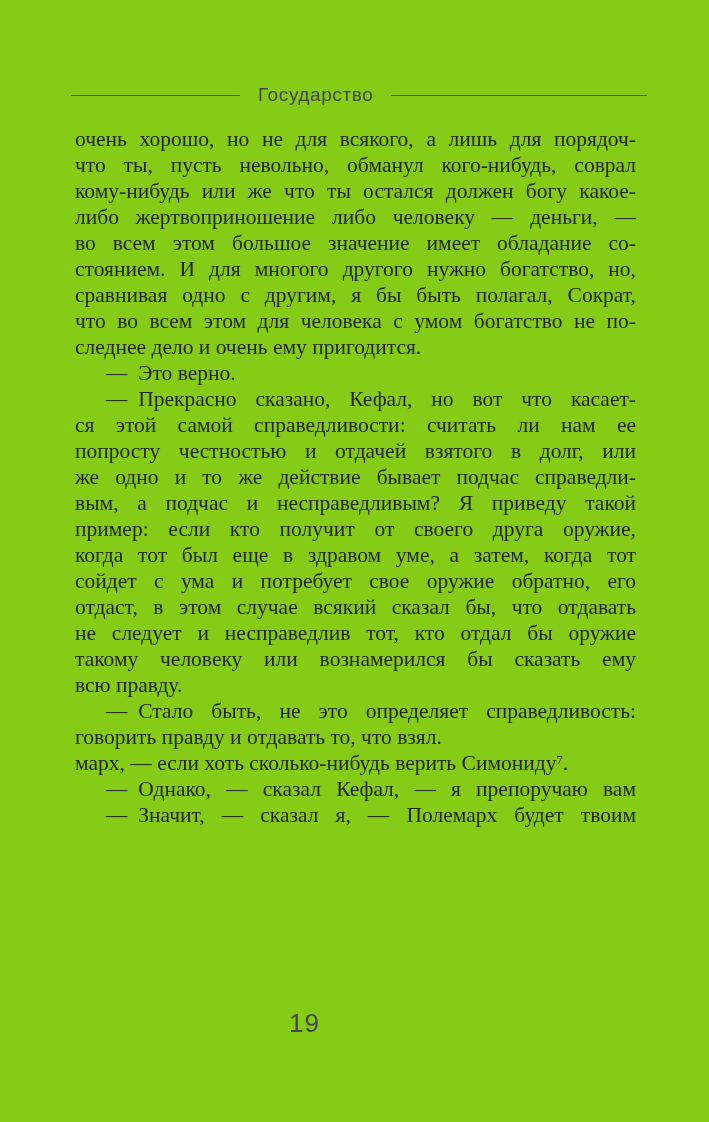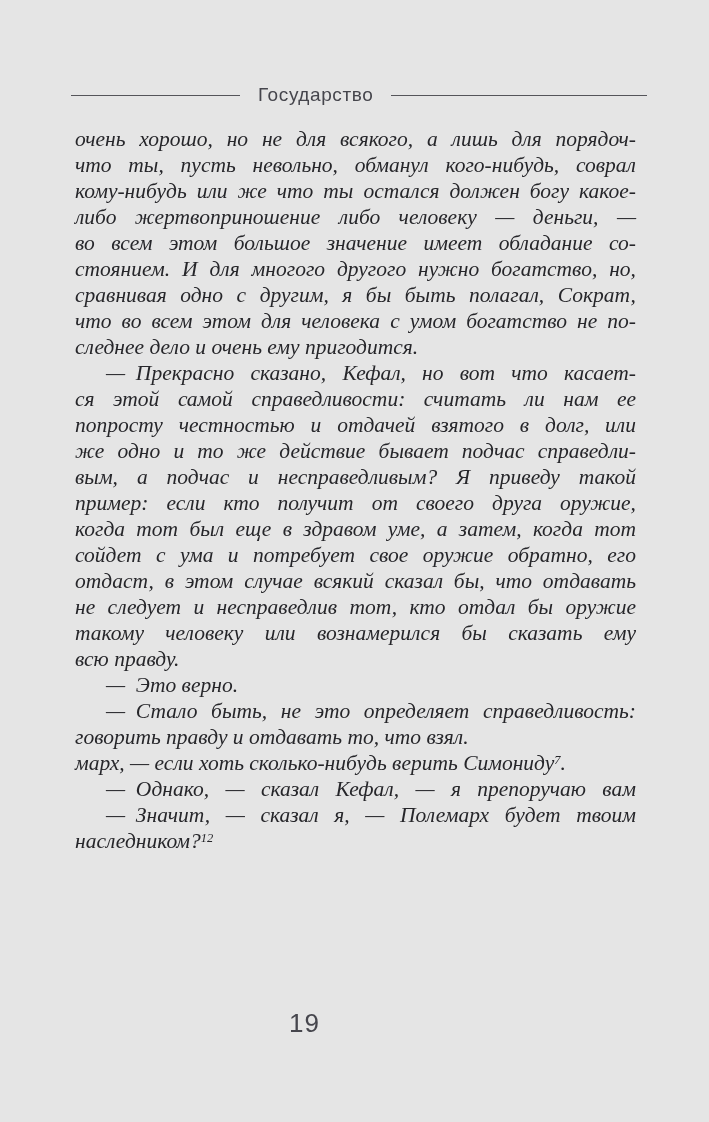--- a/index.html
+++ b/index.html
@@ -2,21 +2,21 @@
 <html lang="ru" style="--body-color: #26262a; --header-color: #46464d; --rule-color: #55555a;"><head>
 <meta charset="utf-8">
 <style>
   * { margin: 0; padding: 0; box-sizing: border-box; }
   html, body { background: #ffffff; }
 
   .page {
     position: relative;
     width: 709px;
     height: 1122px;
-    background: #e5e5e5;
+    background: #84cc16;
     overflow: hidden;
   }
 
   
   .running-head {
     position: absolute;
     top: 84px;
     left: 71px;
     width: 576px;
     height: 22px;
@@ -40,21 +40,21 @@
     position: absolute;
     top: 126px;
     left: 75px;
     width: 561px;
     font-family: "Liberation Serif", "DejaVu Serif", serif;
     font-size: 21.5px;
     line-height: 26px;
     color: var(--body-color, #26262a);
   }
   .paragraph { margin: 0; }
-  .line { text-align: justify; text-justify: inter-word; font-style: italic; }
+  .line { text-align: justify; text-justify: inter-word; }
   .line.fill { text-align-last: justify; }
   .line.indent { text-indent: 31px; }
   .line sup {
     font-size: 0.58em;
     line-height: 0;
     vertical-align: 0.45em;
     letter-spacing: 0;
   }
 
   
@@ -86,47 +86,46 @@
         <div class="line fill">что ты, пусть невольно, обманул кого-нибудь, соврал</div>
         <div class="line fill">кому-нибудь или же что ты остался должен богу какое-</div>
         <div class="line fill">либо жертвоприношение либо человеку — деньги, —</div>
         <div class="line fill">во всем этом большое значение имеет обладание со-</div>
         <div class="line fill">стоянием. И для многого другого нужно богатство, но,</div>
         <div class="line fill">сравнивая одно с другим, я бы быть полагал, Сократ,</div>
         <div class="line fill">что во всем этом для человека с умом богатство не по-</div>
         <div class="line">следнее дело и очень ему пригодится.</div>
       </div>
       <div class="paragraph">
+        <div class="line indent">— Это верно.</div>
+      </div>
+      <div class="paragraph">
         <div class="line fill indent">— Прекрасно сказано, Кефал, но вот что касает-</div>
         <div class="line fill">ся этой самой справедливости: считать ли нам ее</div>
         <div class="line fill">попросту честностью и отдачей взятого в долг, или</div>
         <div class="line fill">же одно и то же действие бывает подчас справедли-</div>
         <div class="line fill">вым, а подчас и несправедливым? Я приведу такой</div>
         <div class="line fill">пример: если кто получит от своего друга оружие,</div>
         <div class="line fill">когда тот был еще в здравом уме, а затем, когда тот</div>
         <div class="line fill">сойдет с ума и потребует свое оружие обратно, его</div>
         <div class="line fill">отдаст, в этом случае всякий сказал бы, что отдавать</div>
         <div class="line fill">не следует и несправедлив тот, кто отдал бы оружие</div>
         <div class="line fill">такому человеку или вознамерился бы сказать ему</div>
         <div class="line">всю правду.</div>
       </div>
       <div class="paragraph">
-        <div class="line indent">— Это верно.</div>
-      </div>
-      <div class="paragraph">
         <div class="line fill indent">— Стало быть, не это определяет справедливость:</div>
         <div class="line">говорить правду и отдавать то, что взял.</div>
       </div>
       <div class="paragraph">
         <div class="line">марх, — если хоть сколько-нибудь верить Симониду<sup>7</sup>.</div>
       </div>
       <div class="paragraph">
         <div class="line fill indent">— Однако, — сказал Кефал, — я препоручаю вам</div>
       </div>
       <div class="paragraph">
         <div class="line fill indent">— Значит, — сказал я, — Полемарх будет твоим</div>
-        <div class="line">наследником?<sup>12</sup></div>
       </div>
     </main>
 
   <div class="folio">19</div>
 
 </div>
 
 </body></html>

